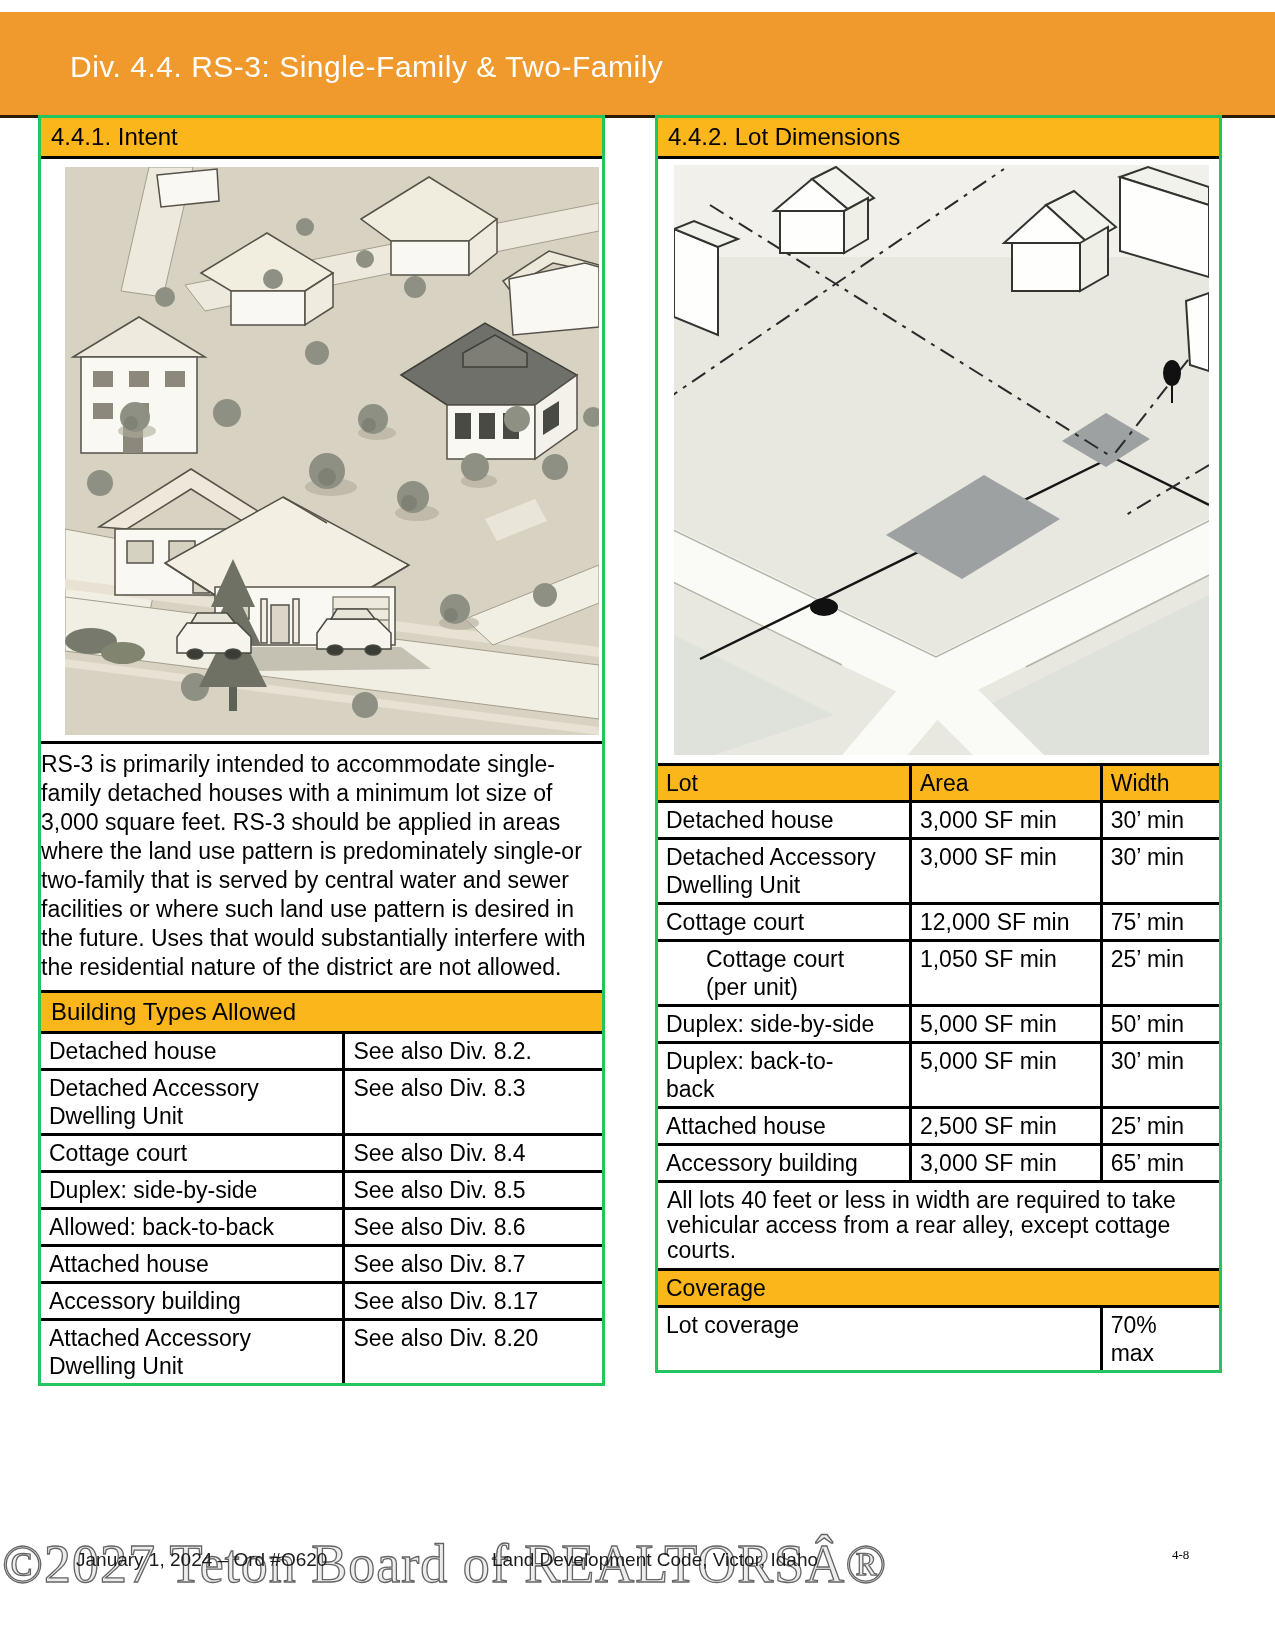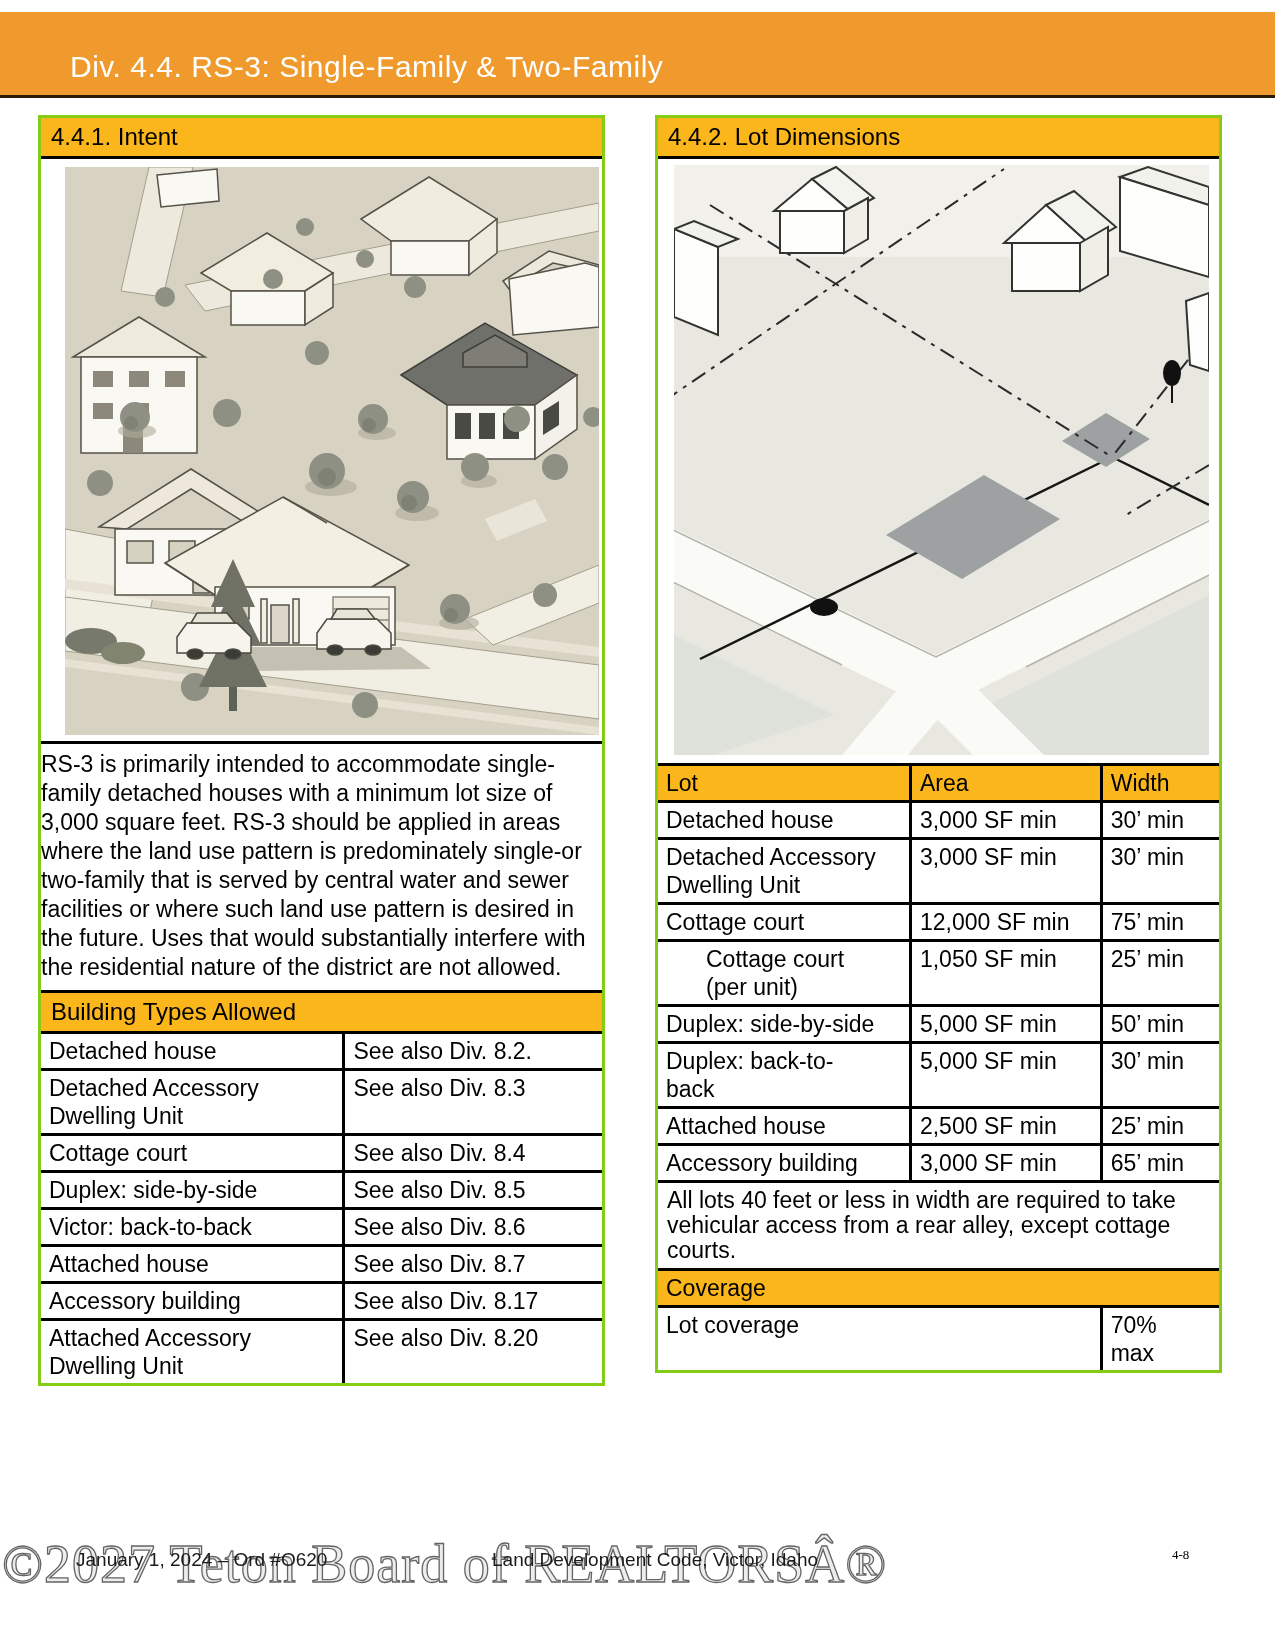--- a/index.html
+++ b/index.html
@@ -2,28 +2,28 @@
 <html><head>
 <meta charset="utf-8">
 <style>
   html,body{margin:0;padding:0;background:#ffffff;}
   .page{
     position:relative;width:1275px;height:1650px;background:#ffffff;
     font-family:"Liberation Sans","DejaVu Sans",sans-serif;color:#000;overflow:hidden;
   }
   
   .banner{
-    position:absolute;left:0;top:12px;width:1275px;height:86px;
+    position:absolute;left:0;top:12px;width:1275px;height:106px;
     background:#F09A2D;border-bottom:3px solid #2b1c05;box-sizing:border-box;
   }
   .banner-title{
     position:absolute;left:70px;top:38px;font-size:30px;color:#ffffff;letter-spacing:0.5px;
   }
   
-  .panel{position:absolute;top:115px;width:567px;border:3px solid #84cc16;box-sizing:border-box;background:#fff;}
+  .panel{position:absolute;top:115px;width:567px;border:3px solid #22c55e;box-sizing:border-box;background:#fff;}
   .panel-left{left:38px;}
   .panel-right{left:655px;}
   .sec-h{
     background:#FBB61B;border-bottom:3px solid #000;padding:5px 10px 6px 10px;
     font-size:24px;line-height:27px;
   }
   .img-cell{position:relative;background:#ffffff;border-bottom:3px solid #000;overflow:hidden;}
   .img-cell.left{height:582px;}
   .img-cell.right{height:604px;}
   .desc{padding:6px 10px 8px 0;font-size:23px;line-height:29px;border-bottom:0;}
@@ -224,21 +224,21 @@
       </tr>
       <tr>
         <td>Cottage court</td>
         <td>See also Div. 8.4</td>
       </tr>
       <tr>
         <td>Duplex: side-by-side</td>
         <td>See also Div. 8.5</td>
       </tr>
       <tr>
-        <td>Victor: back-to-back</td>
+        <td>Allowed: back-to-back</td>
         <td>See also Div. 8.6</td>
       </tr>
       <tr>
         <td>Attached house</td>
         <td>See also Div. 8.7</td>
       </tr>
       <tr>
         <td>Accessory building</td>
         <td>See also Div. 8.17</td>
       </tr>

